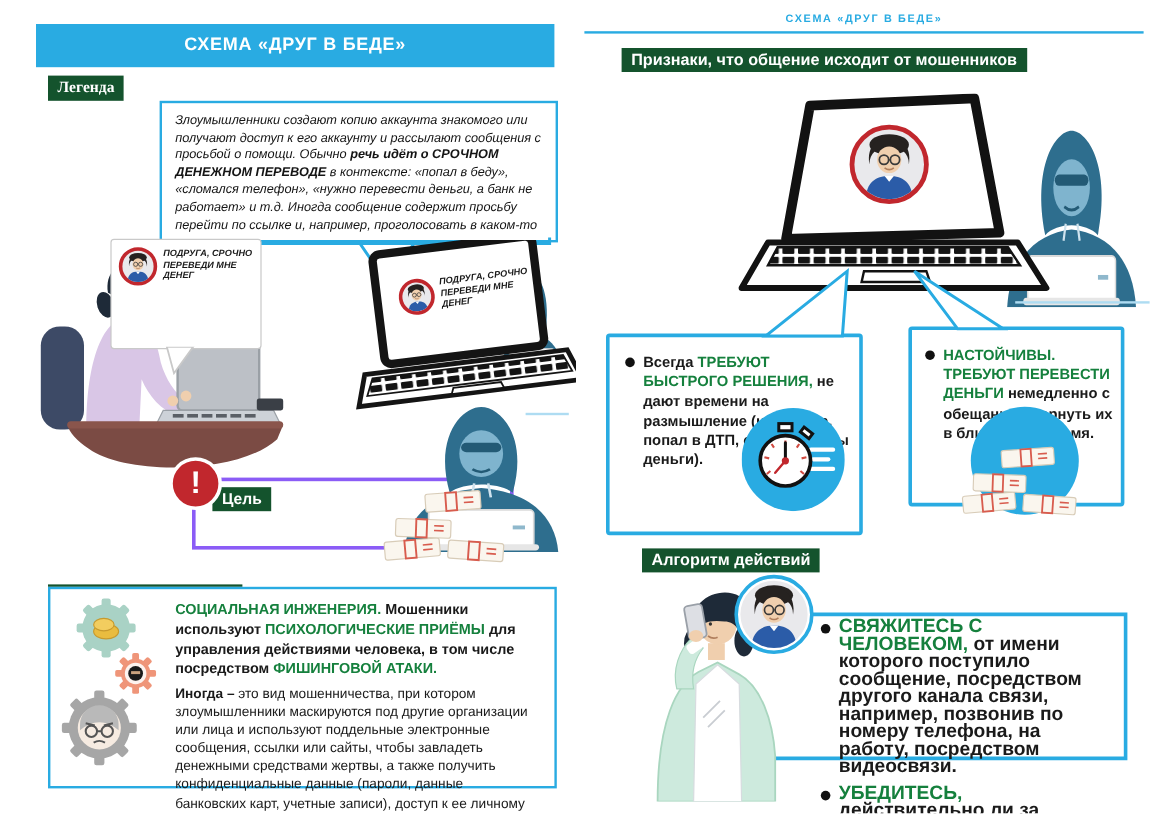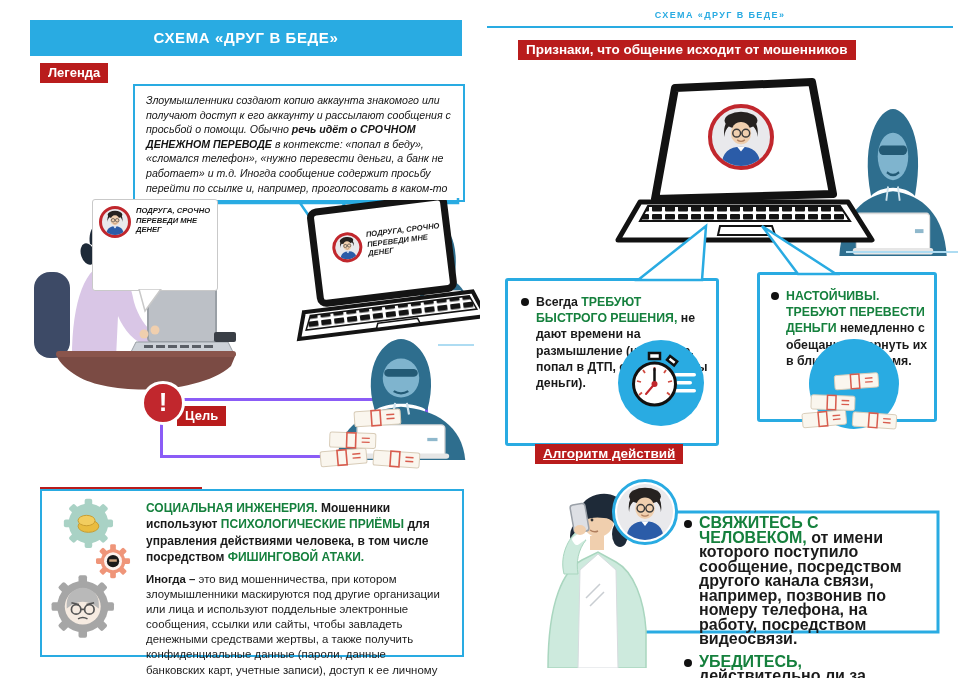--- a/index.html
+++ b/index.html
@@ -1,21 +1,21 @@
 <!DOCTYPE html>
 <html><head>
 <meta charset="utf-8">
 <style>
   html,body{margin:0;padding:0;background:#fff;}
   .page{position:relative;width:960px;height:678px;background:#fff;overflow:hidden;
         font-family:"Liberation Sans","DejaVu Sans",sans-serif;color:#1a1a1a;}
   .abs{position:absolute;}
   .hdr-bar{background:#29ABE2;color:#fff;font-weight:bold;text-align:center;
            font-size:15px;letter-spacing:.6px;line-height:36px;}
-  .label-blue{display:inline-block;background:#b91c1c;color:#fff;font-weight:bold;
+  .label-blue{display:inline-block;background:#14532d;color:#fff;font-weight:bold;
               font-size:13px;padding:2px 8px 3px;}
   .box-blue{background:#fff;border:2px solid #29ABE2;}
   .legend-text{font-style:italic;font-size:10.6px;line-height:1.38;color:#141414;}
   .b{font-weight:bold;}
   .blue{color:#15803d;font-weight:bold;}
   .bullet{display:flex;gap:7px;}
   .dot{width:8px;height:8px;border-radius:50%;background:#111;margin-top:4px;flex:none;}
   .avatar{border-radius:50%;background:#E9E9EC;overflow:hidden;box-sizing:border-box;}
   .avatar svg{display:block;width:100%;height:100%;}
   .ring-red{border:3px solid #C1272D;}
@@ -165,21 +165,21 @@
         <g transform="rotate(-10 60 40)">
           <rect x="52" y="26" width="15" height="28" rx="3" fill="#DDDFE4" stroke="#9AA0A8" stroke-width="1.5"></rect>
         </g>
         <ellipse cx="60" cy="52" rx="6" ry="5" fill="#F0CFAE"></ellipse>
       </g>
     </defs>
   </svg>
 
   <div class="abs hdr-bar" style="left:30px;top:20px;width:432px;height:36px;">СХЕМА «ДРУГ В БЕДЕ»</div>
 
-  <div class="abs label-blue" style="left:40px;top:63px;">Легенда</div>
+  <div class="abs label-blue" style="left:40px;top:63px;font-family:Liberation Serif, serif;">Легенда</div>
 
   <div class="abs box-blue legend-text" style="left:133px;top:84px;width:306px;height:100px;padding:7px 11px;">
     <span>Злоумышленники создают копию аккаунта знакомого или получают доступ к его аккаунту и рассылают сообщения с просьбой о помощи. Обычно </span><span class="b">речь идёт о СРОЧНОМ ДЕНЕЖНОМ ПЕРЕВОДЕ</span><span> в контексте: «попал в беду», «сломался телефон», «нужно перевести деньги, а банк не работает» и т.д. Иногда сообщение содержит просьбу перейти по ссылке и, например, проголосовать в каком-то опросе.</span>
   </div>
 
   <svg class="abs" style="left:150px;top:196px;" width="320" height="45" viewBox="0 0 320 45">
     <polyline points="8,7 308,7 308,2" fill="none" stroke="#29ABE2" stroke-width="2.5"></polyline>
     <polygon points="150,7 195,7 172,39" fill="#fff" stroke="#29ABE2" stroke-width="2.5"></polygon>
   </svg>
 
@@ -304,21 +304,21 @@
     </g>
   </svg>
 
   <svg class="abs" style="left:806px;top:336px;overflow:visible;" width="96" height="96" viewBox="0 0 96 96">
     <circle cx="48" cy="48" r="45" fill="#29ABE2"></circle>
     <g transform="translate(-6,34) scale(0.95)">
         <use href="#g-money"></use>
       </g>
   </svg>
 
-  <div class="abs label-blue" style="left:535px;top:444px;font-size:13.5px;text-decoration:underline;">Алгоритм действий</div>
+  <div class="abs label-blue" style="left:535px;top:457px;font-size:13.5px;">Алгоритм действий</div>
 
   <svg class="abs" style="left:560px;top:498px;" width="382" height="140" viewBox="0 0 382 140">
     <path d="M42,14 H378 V134 H8 V116" fill="none" stroke="#29ABE2" stroke-width="3"></path>
   </svg>
 
   <div class="abs steps" style="left:684px;top:516px;width:242px;">
     <div class="bullet" style="margin-bottom:8px;">
       <span class="dot"></span>
       <span><span class="blue">СВЯЖИТЕСЬ С ЧЕЛОВЕКОМ,</span><span> от имени которого поступило сообщение, посредством другого канала связи, например, позвонив по номеру телефона, на работу, посредством видеосвязи.</span></span>
     </div>

